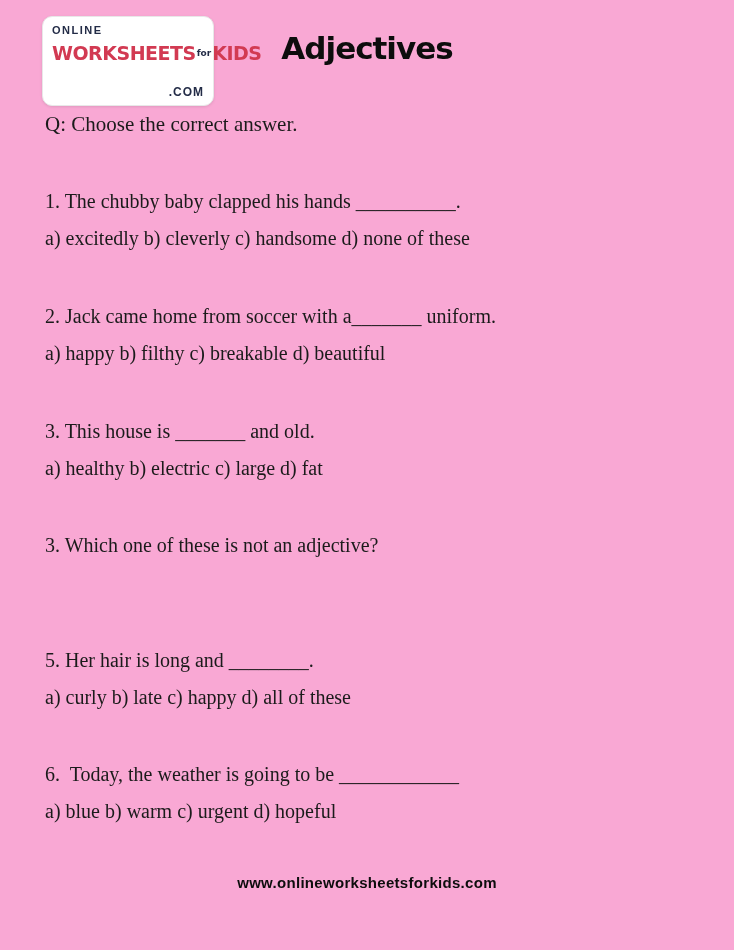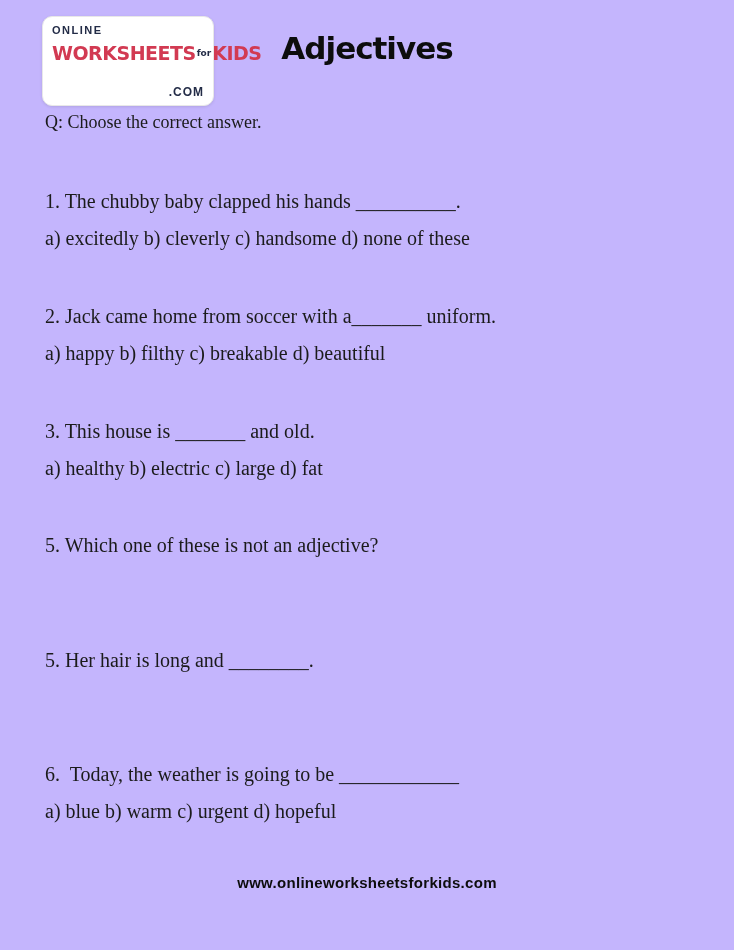--- a/index.html
+++ b/index.html
@@ -9,21 +9,21 @@
   }
   * { margin: 0; padding: 0; box-sizing: border-box; }
   html, body { background: #ffffff; }
   body { font-family: "Liberation Serif", serif; }
 
   .page {
     position: relative;
     width: 734px;
     height: 950px;
     margin: 0 auto;
-    background: #c4b5fd;
+    background: #f9a8d4;
     overflow: hidden;
   }
 
   
   .logo {
     position: absolute;
     top: 16px;
     left: 42px;
     width: 172px;
     background: #ffffff;
@@ -78,21 +78,21 @@
     font-size: 31px;
     letter-spacing: -1px;
     color: #0d0d0d;
   }
 
   
   .prompt {
     position: absolute;
     top: 112px;
     left: 45px;
-    font-size: 18px;
+    font-size: 21px;
     color: var(--text);
     white-space: pre-wrap;
   }
 
   
   .qblock {
     position: absolute;
     left: 45px;
     right: 20px;
   }
@@ -142,25 +142,26 @@
     <div class="qline">2. Jack came home from soccer with a_______ uniform.</div>
     <div class="oline">a) happy b) filthy c) breakable d) beautiful</div>
   </div>
 
   <div class="qblock" style="top:420px">
     <div class="qline">3. This house is _______ and old.</div>
     <div class="oline">a) healthy b) electric c) large d) fat</div>
   </div>
 
   <div class="qblock" style="top:534px">
-    <div class="qline">5. Which one of these is not an adjective?</div>
+    <div class="qline">3. Which one of these is not an adjective?</div>
   </div>
 
   <div class="qblock" style="top:649px">
     <div class="qline">5. Her hair is long and ________.</div>
+    <div class="oline">a) curly b) late c) happy d) all of these</div>
   </div>
 
   <div class="qblock" style="top:763px">
     <div class="qline">6.  Today, the weather is going to be ____________</div>
     <div class="oline">a) blue b) warm c) urgent d) hopeful</div>
   </div>
 
   <div class="footer">www.onlineworksheetsforkids.com</div>
 
 </div>

